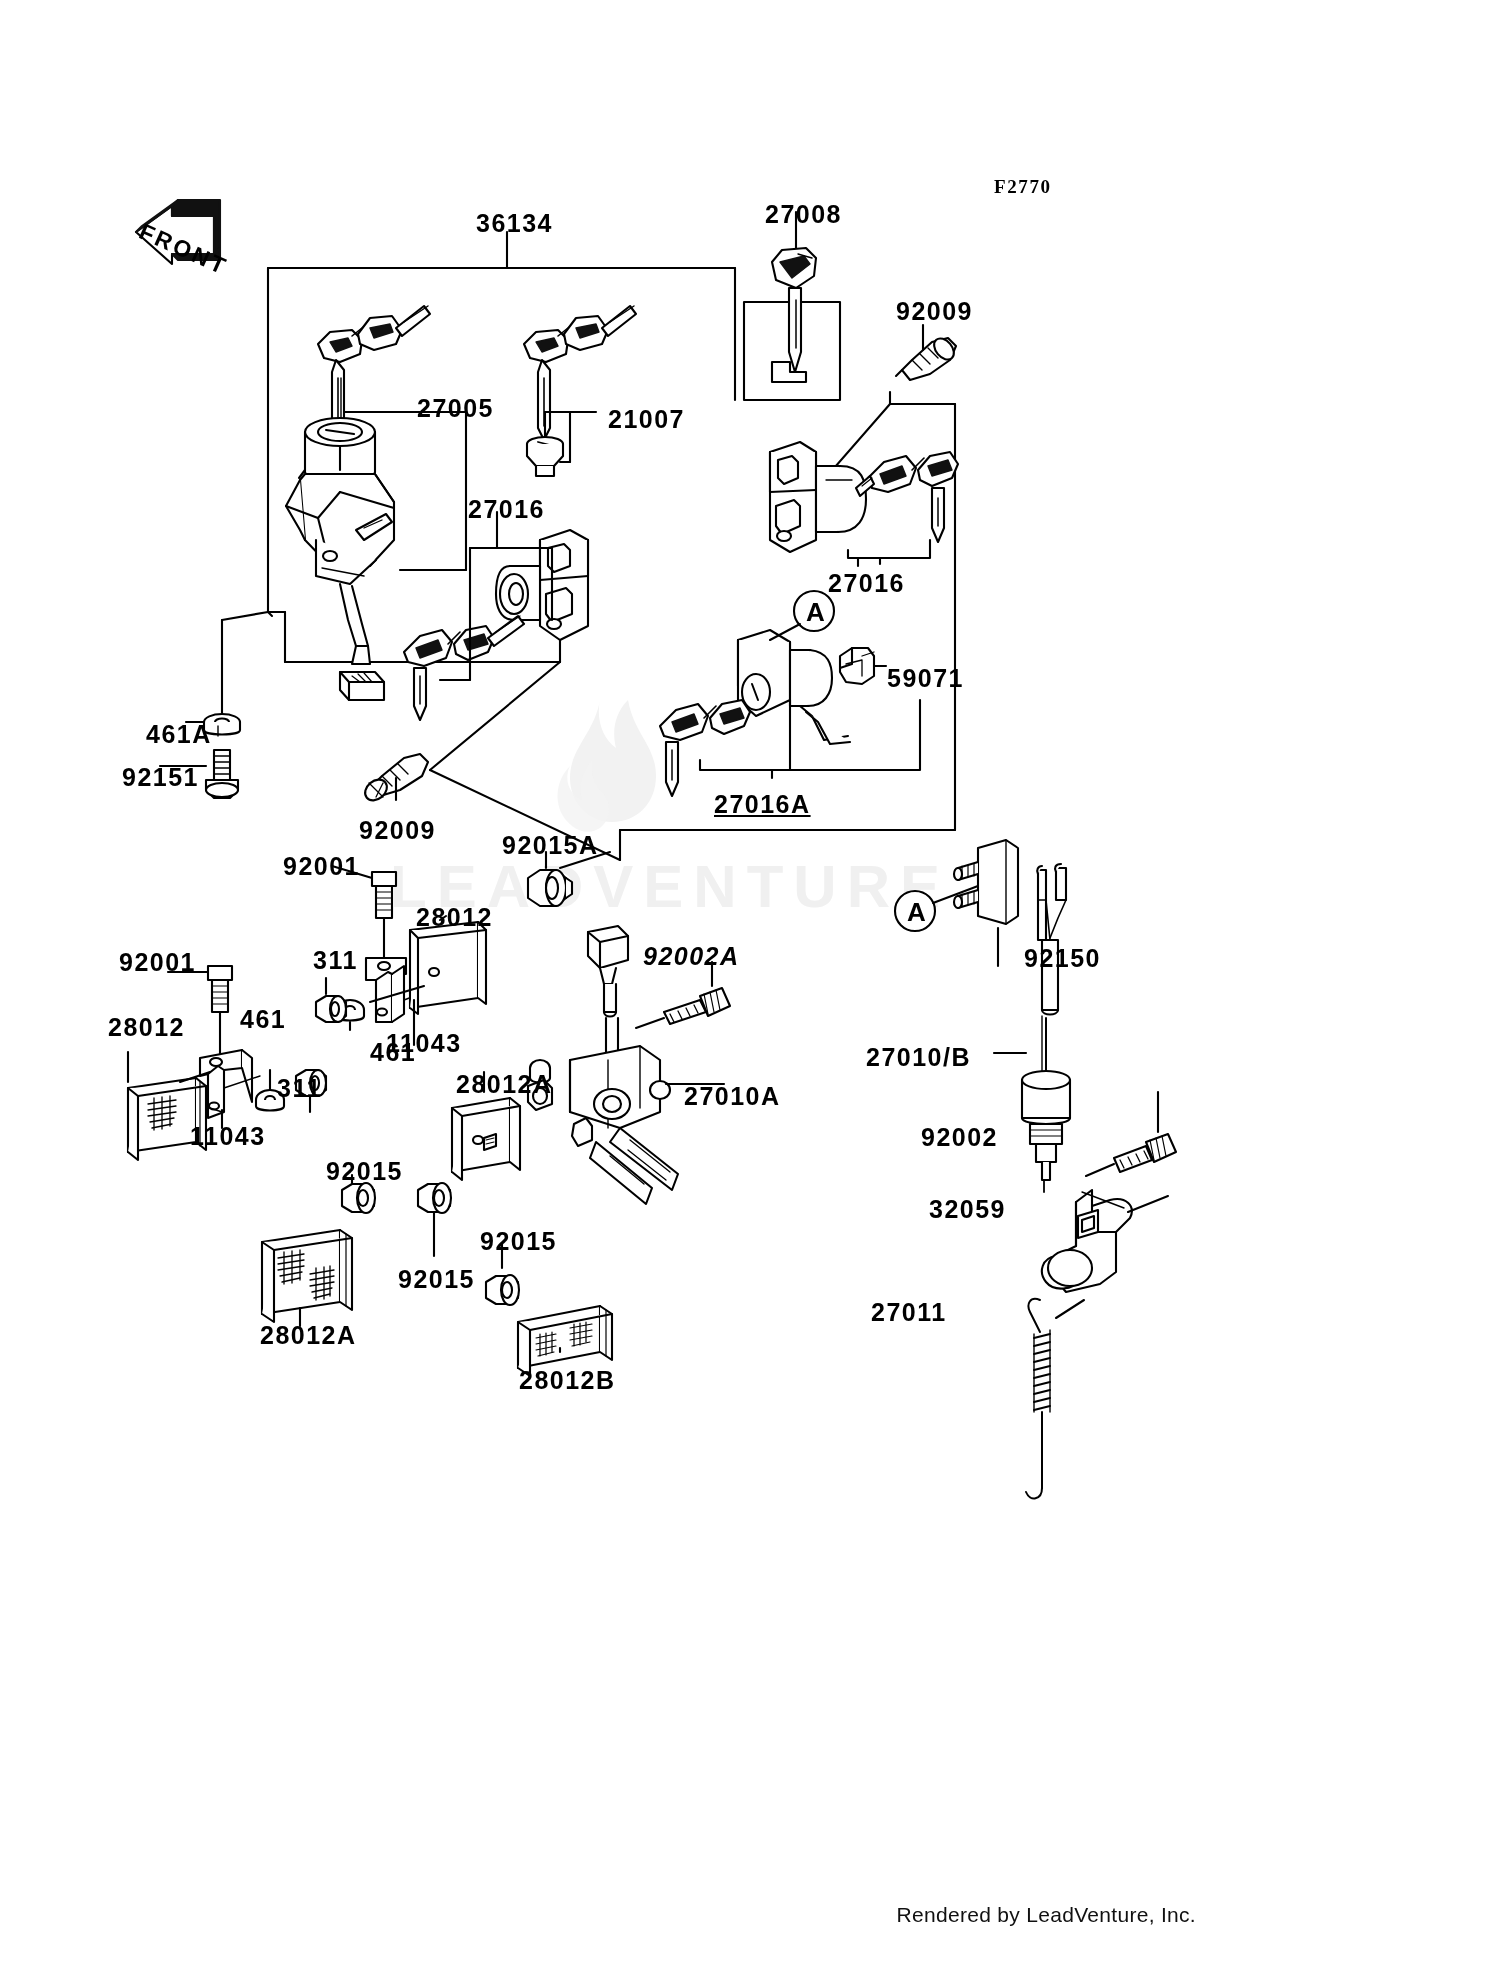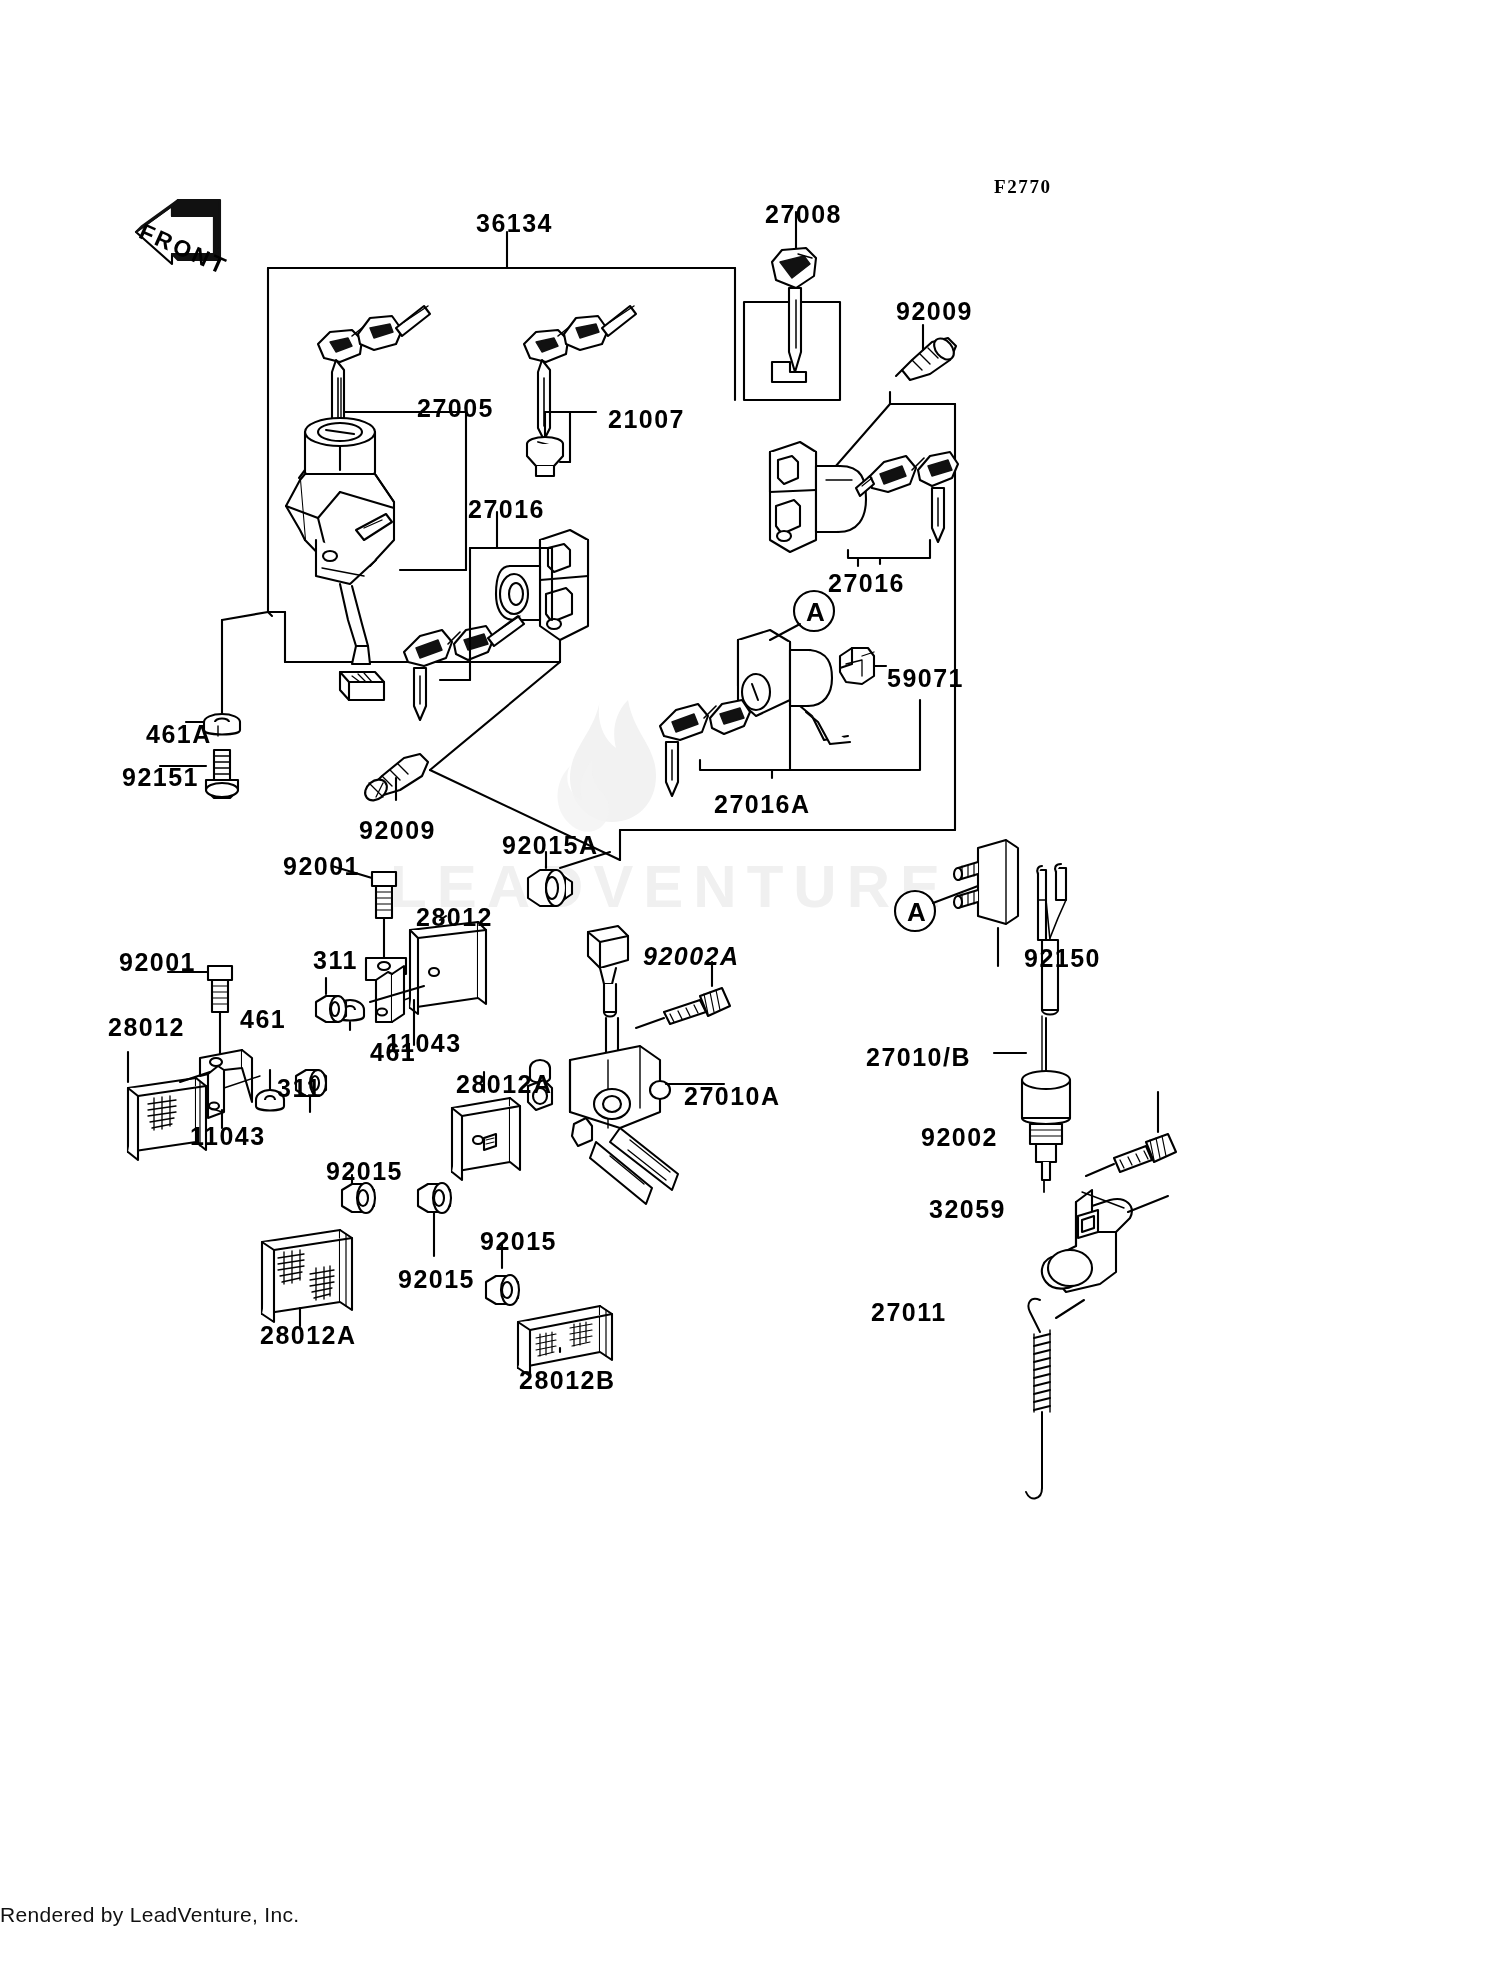--- a/index.html
+++ b/index.html
@@ -24,21 +24,21 @@
   .figcode{
     position:absolute;
     font-family:Liberation Serif, serif;
     font-weight:bold;
     font-size:19px;
     letter-spacing:1.6px;
   }
   .footer{
     position:absolute;
     left:0;width:1196px;
-    text-align:left;
+    text-align:right;
     font-family:"Liberation Sans", sans-serif;
     font-size:21px;
     letter-spacing:.3px;
     color:#111;
   }
   .frontword{
     position:absolute;
     font-family:"Liberation Sans", sans-serif;
     font-weight:bold;
     font-size:23px;
@@ -624,21 +624,21 @@
       <div class="lbl" style="left: 476px; top: 211px;">36134</div>
       <div class="lbl" style="left: 765px; top: 194px; margin-top: 8px;">27008</div>
       <div class="lbl" style="left: 896px; top: 299px;">92009</div>
       <div class="lbl" style="left: 417px; top: 396px;">27005</div>
       <div class="lbl" style="left: 608px; top: 407px; text-align: right;">21007</div>
       <div class="lbl" style="left: 468px; top: 497px;">27016</div>
       <div class="lbl" style="left: 828px; top: 571px;">27016</div>
       <div class="lbl" style="left: 887px; top: 666px;">59071</div>
       <div class="lbl" style="left: 146px; top: 722px;">461A</div>
       <div class="lbl" style="left: 122px; top: 765px;">92151</div>
-      <div class="lbl" style="left: 714px; top: 792px;">27016A</div>
+      <div class="lbl" style="left: 714px; top: 792px; text-decoration: underline;">27016A</div>
       <div class="lbl" style="left: 359px; top: 818px;">92009</div>
       <div class="lbl" style="left: 502px; top: 833px; text-align: center;">92015A</div>
       <div class="lbl" style="left: 283px; top: 854px;">92001</div>
       <div class="lbl" style="left: 416px; top: 905px;">28012</div>
       <div class="lbl" style="left: 643px; top: 944px; font-style: italic;">92002A</div>
       <div class="lbl" style="left: 977px; top: 946px; margin-left: 47px;">92150</div>
       <div class="lbl" style="left: 119px; top: 950px;">92001</div>
       <div class="lbl" style="left: 313px; top: 948px;">311</div>
       <div class="lbl" style="left: 240px; top: 1007px;">461</div>
       <div class="lbl" style="left: 108px; top: 1015px;">28012</div>

